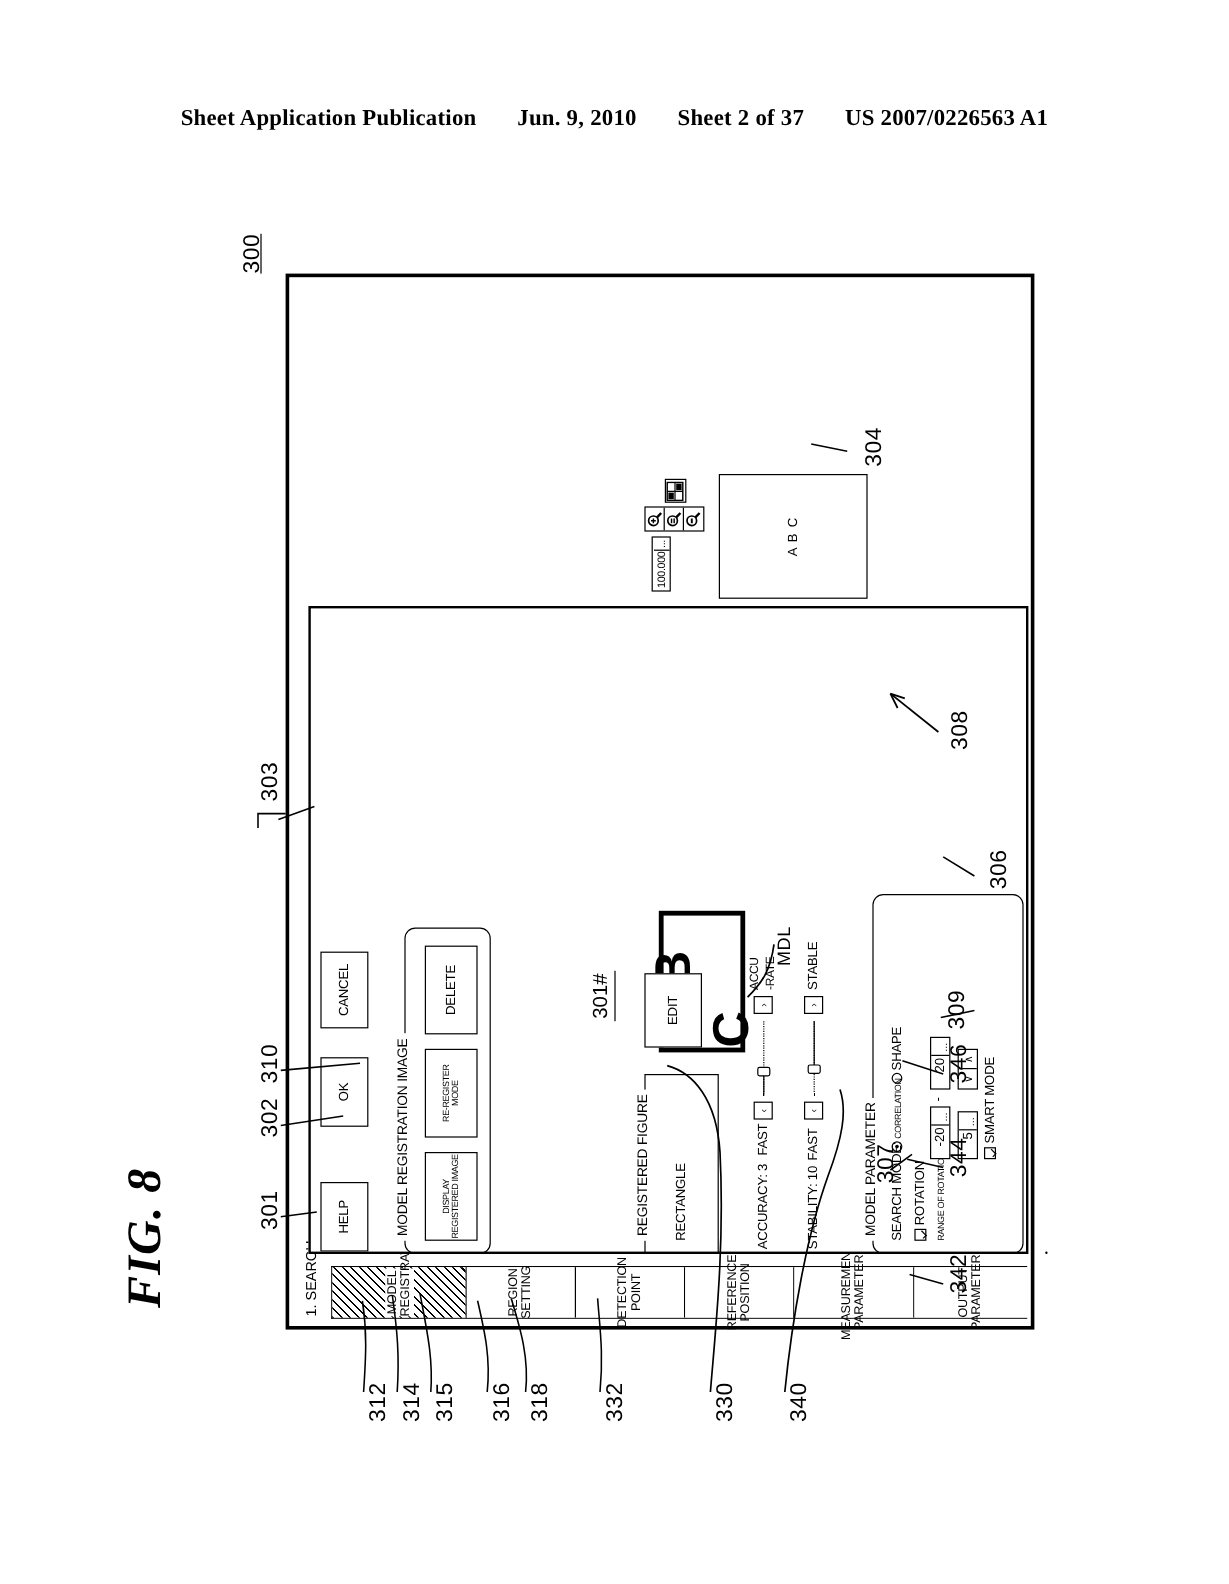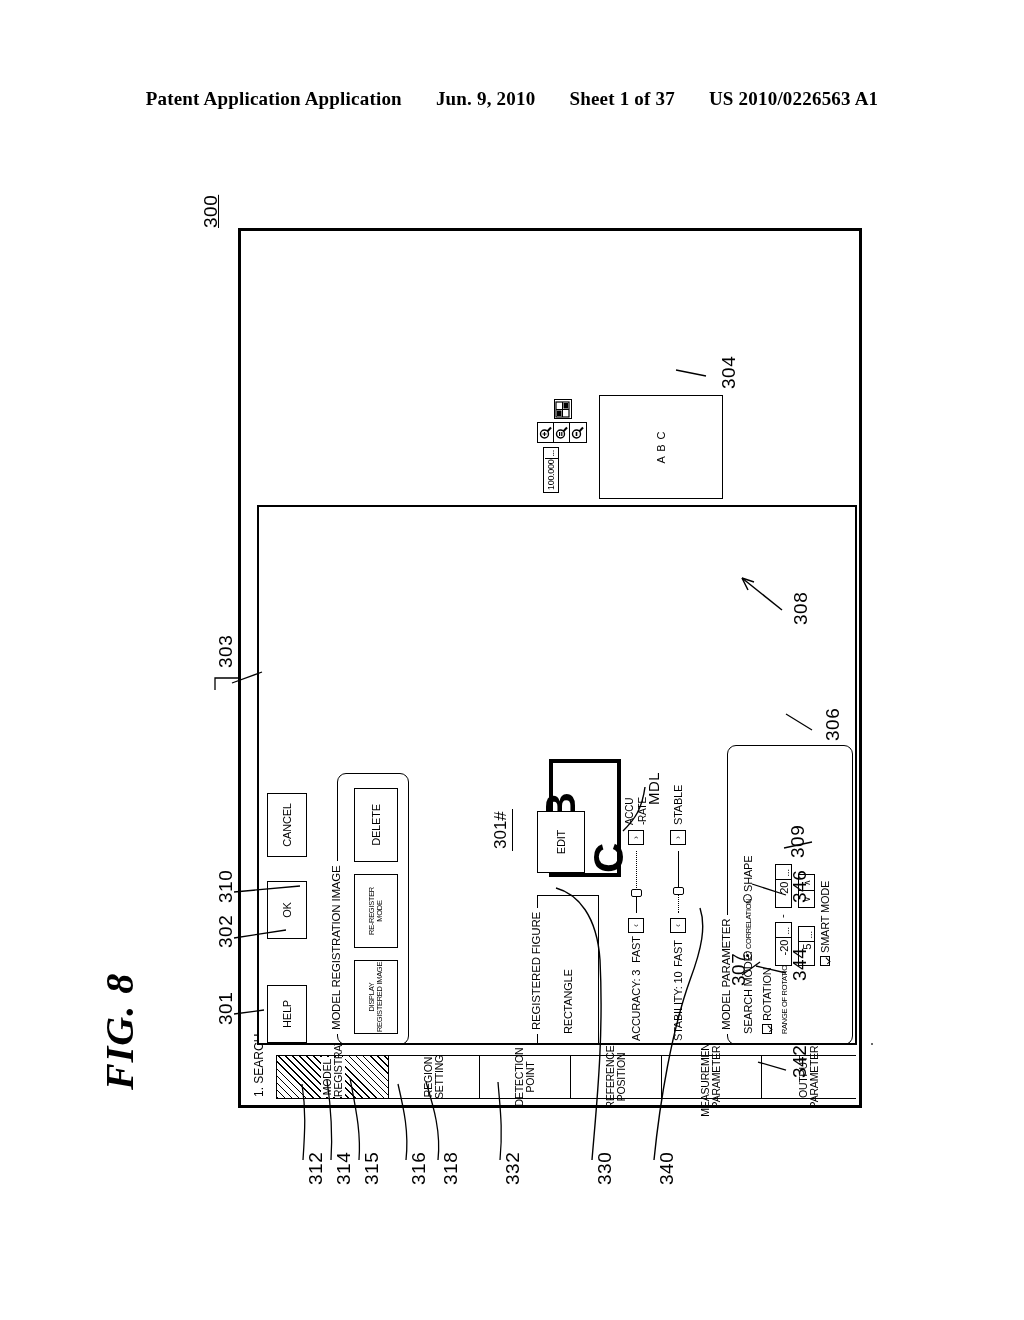--- a/index.html
+++ b/index.html
@@ -405,24 +405,24 @@
   }
   .ref.u { text-decoration: underline; }
 
   svg.lead { position: absolute; overflow: visible; }
   svg.lead line, svg.lead path { stroke: #000; fill: none; }
 </style>
 </head>
 <body>
 
 <div class="pub-header">
-  <span>Patent Application Application</span>
+  <span>Sheet Application Publication</span>
   <span>Jun. 9, 2010</span>
-  <span>Sheet 1 of 37</span>
-  <span>US 2010/0226563 A1</span>
+  <span>Sheet 2 of 37</span>
+  <span>US 2007/0226563 A1</span>
 </div>
 
 <div class="fig-label">FIG. 8</div>
 
 <div id="stage-wrap">
 <div id="stage">
 
   <div class="titlebar">
     <div class="win-title">1. SEARCH</div>
     <div class="tabstrip">

